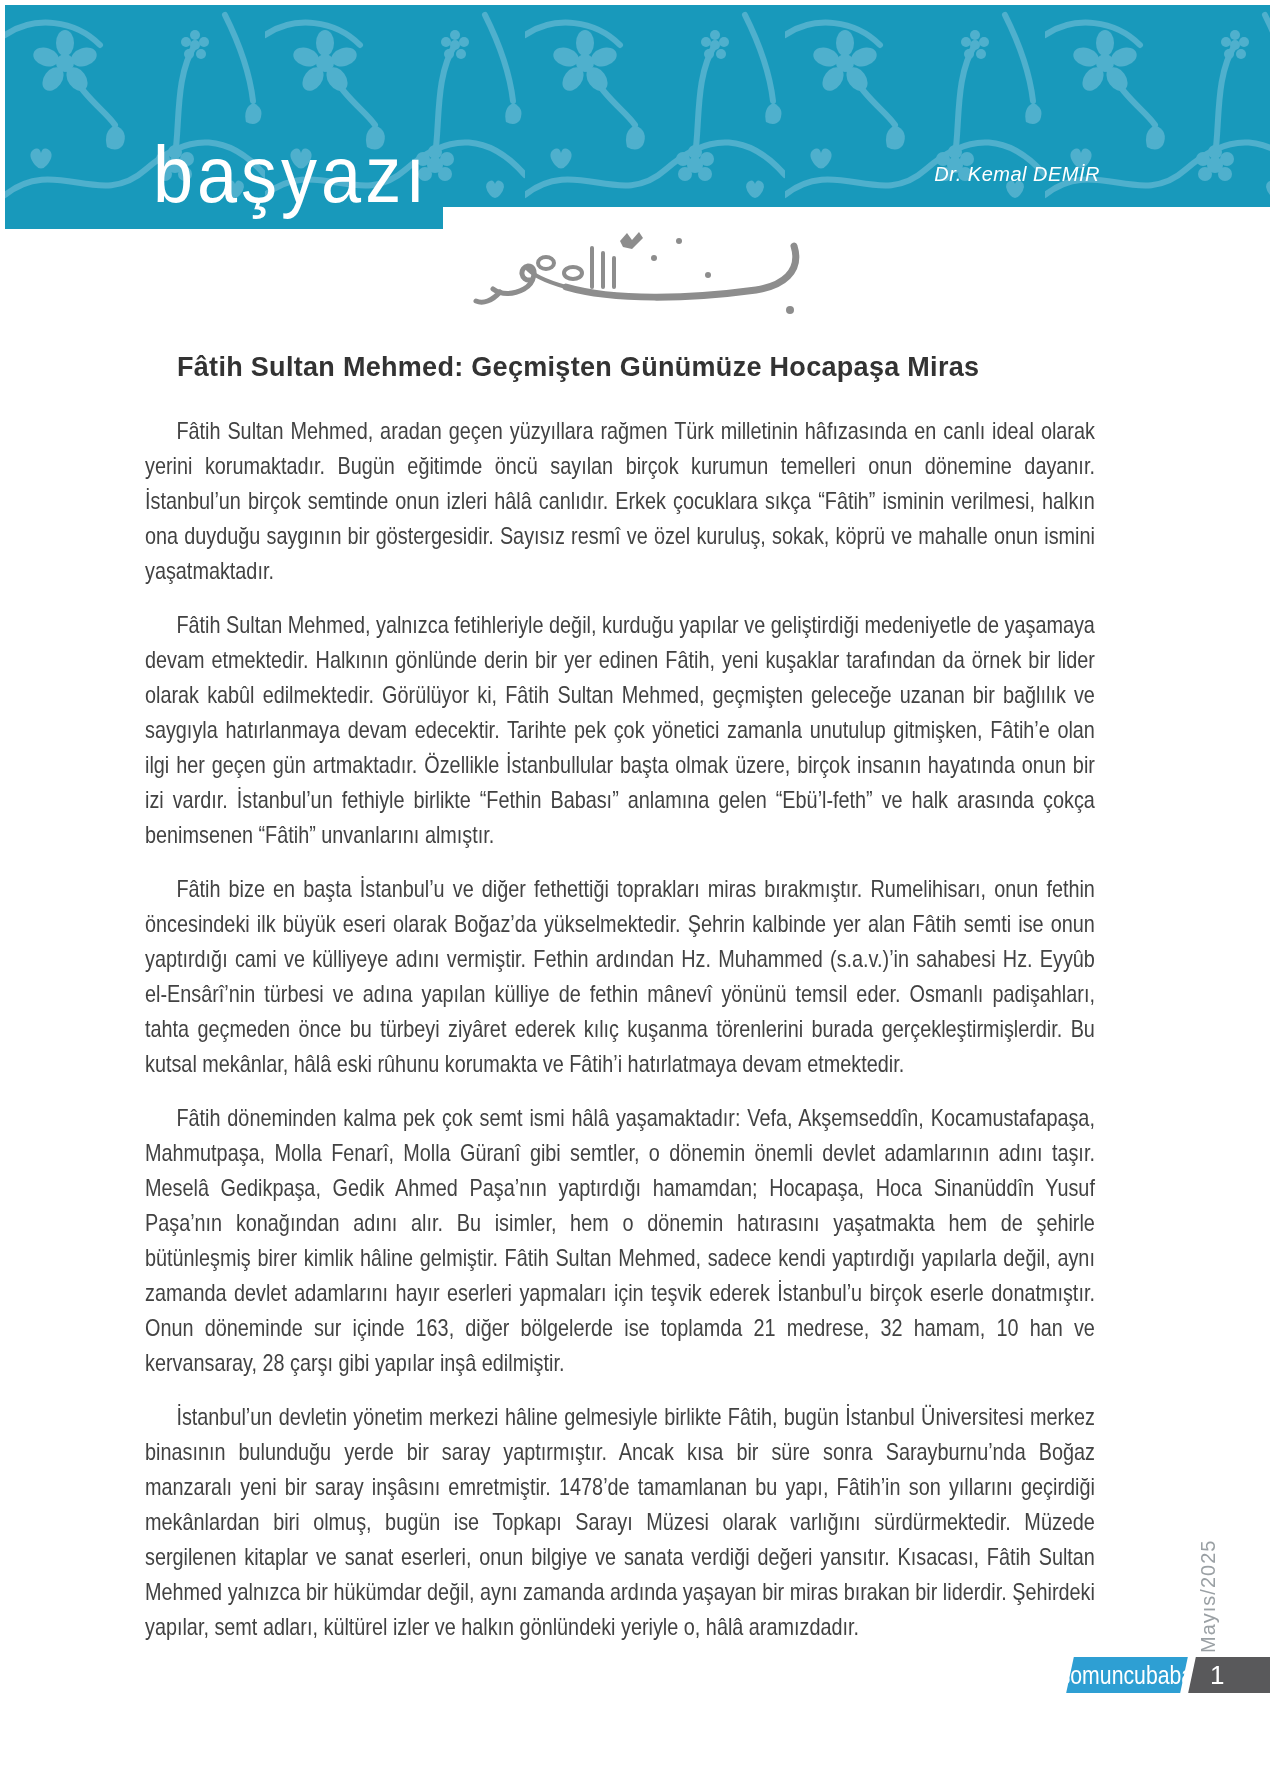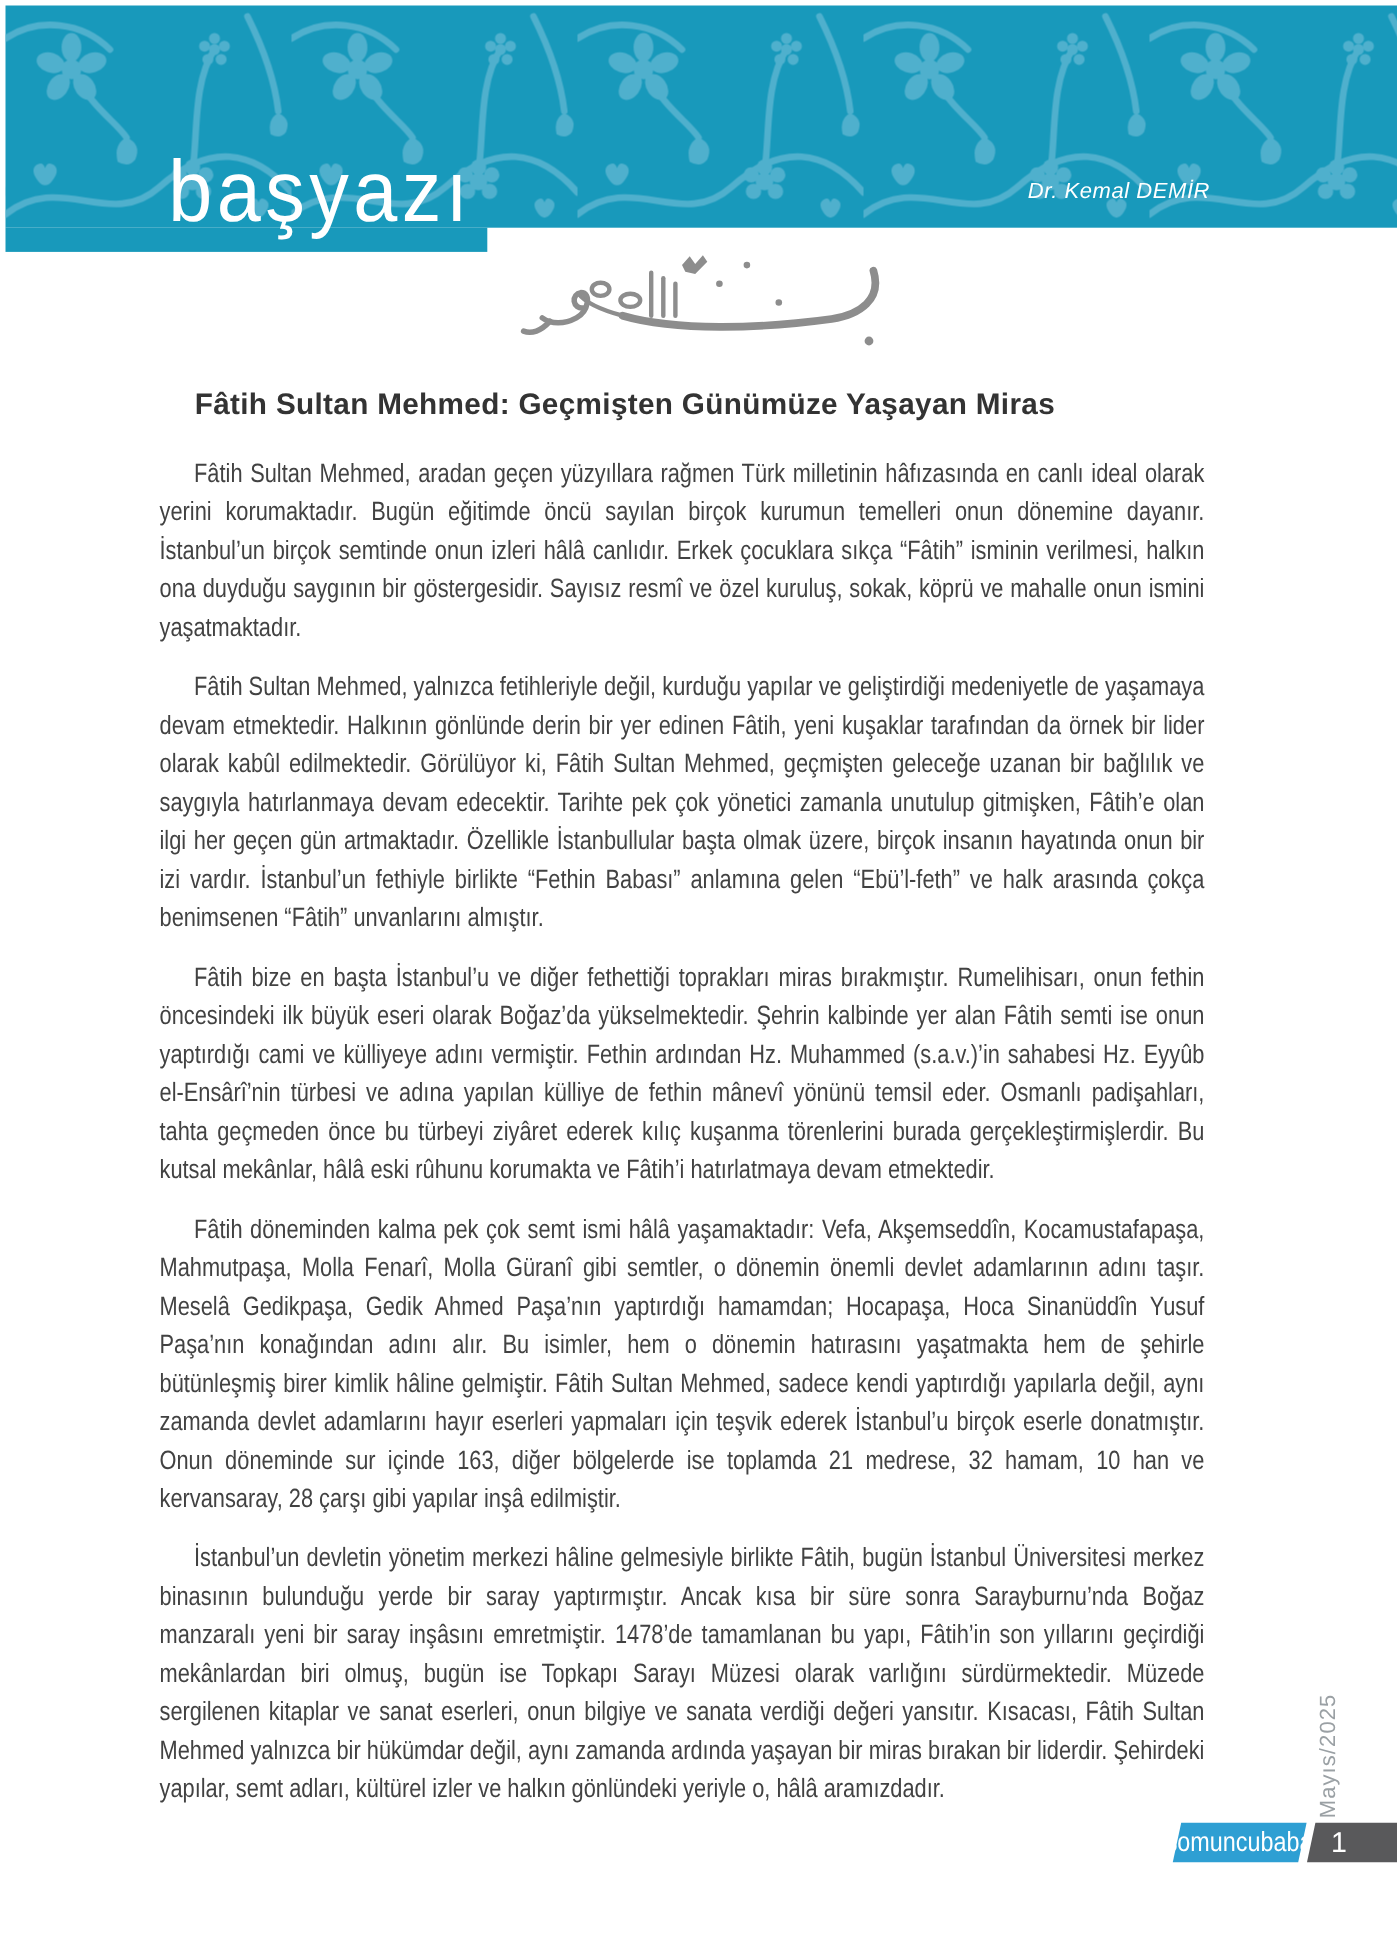--- a/index.html
+++ b/index.html
@@ -148,21 +148,21 @@
         <circle cx="318" cy="82" r="4"></circle>
         <circle cx="236" cy="47" r="3"></circle>
         <circle cx="182" cy="30" r="3"></circle>
         <circle cx="207" cy="13" r="3"></circle>
         <path d="M148 13 l7 -8 5 7 7 -8 4 6 -11 11 -9 -2z"></path>
       </g>
     </svg>
   </figure>
 
   <main class="article">
-    <h2 class="article-title">Fâtih Sultan Mehmed: Geçmişten Günümüze Yaşayan Miras</h2>
+    <h2 class="article-title">Fâtih Sultan Mehmed: Geçmişten Günümüze Hocapaşa Miras</h2>
     <div class="body-text">
       <p>Fâtih Sultan Mehmed, aradan geçen yüzyıllara rağmen Türk milletinin hâfızasında en canlı ideal olarak yerini korumaktadır. Bugün eğitimde öncü sayılan birçok kurumun temelleri onun dönemine dayanır. İstanbul’un birçok semtinde onun izleri hâlâ canlıdır. Erkek çocuklara sıkça “Fâtih” isminin verilmesi, halkın ona duyduğu saygının bir göstergesidir. Sayısız resmî ve özel kuruluş, sokak, köprü ve mahalle onun ismini yaşatmaktadır.</p>
       <p>Fâtih Sultan Mehmed, yalnızca fetihleriyle değil, kurduğu yapılar ve geliştirdiği medeniyetle de yaşamaya devam etmektedir. Halkının gönlünde derin bir yer edinen Fâtih, yeni kuşaklar tarafından da örnek bir lider olarak kabûl edilmektedir. Görülüyor ki, Fâtih Sultan Mehmed, geçmişten geleceğe uzanan bir bağlılık ve saygıyla hatırlanmaya devam edecektir. Tarihte pek çok yönetici zamanla unutulup gitmişken, Fâtih’e olan ilgi her geçen gün artmaktadır. Özellikle İstanbullular başta olmak üzere, birçok insanın hayatında onun bir izi vardır. İstanbul’un fethiyle birlikte “Fethin Babası” anlamına gelen “Ebü’l-feth” ve halk arasında çokça benimsenen “Fâtih” unvanlarını almıştır.</p>
       <p>Fâtih bize en başta İstanbul’u ve diğer fethettiği toprakları miras bırakmıştır. Rumelihisarı, onun fethin öncesindeki ilk büyük eseri olarak Boğaz’da yükselmektedir. Şehrin kalbinde yer alan Fâtih semti ise onun yaptırdığı cami ve külliyeye adını vermiştir. Fethin ardından Hz. Muhammed (s.a.v.)’in sahabesi Hz. Eyyûb el-Ensârî’nin türbesi ve adına yapılan külliye de fethin mânevî yönünü temsil eder. Osmanlı padişahları, tahta geçmeden önce bu türbeyi ziyâret ederek kılıç kuşanma törenlerini burada gerçekleştirmişlerdir. Bu kutsal mekânlar, hâlâ eski rûhunu korumakta ve Fâtih’i hatırlatmaya devam etmektedir.</p>
       <p>Fâtih döneminden kalma pek çok semt ismi hâlâ yaşamaktadır: Vefa, Akşemseddîn, Kocamustafapaşa, Mahmutpaşa, Molla Fenarî, Molla Güranî gibi semtler, o dönemin önemli devlet adamlarının adını taşır. Meselâ Gedikpaşa, Gedik Ahmed Paşa’nın yaptırdığı hamamdan; Hocapaşa, Hoca Sinanüddîn Yusuf Paşa’nın konağından adını alır. Bu isimler, hem o dönemin hatırasını yaşatmakta hem de şehirle bütünleşmiş birer kimlik hâline gelmiştir. Fâtih Sultan Mehmed, sadece kendi yaptırdığı yapılarla değil, aynı zamanda devlet adamlarını hayır eserleri yapmaları için teşvik ederek İstanbul’u birçok eserle donatmıştır. Onun döneminde sur içinde 163, diğer bölgelerde ise toplamda 21 medrese, 32 hamam, 10 han ve kervansaray, 28 çarşı gibi yapılar inşâ edilmiştir.</p>
       <p>İstanbul’un devletin yönetim merkezi hâline gelmesiyle birlikte Fâtih, bugün İstanbul Üniversitesi merkez binasının bulunduğu yerde bir saray yaptırmıştır. Ancak kısa bir süre sonra Sarayburnu’nda Boğaz manzaralı yeni bir saray inşâsını emretmiştir. 1478’de tamamlanan bu yapı, Fâtih’in son yıllarını geçirdiği mekânlardan biri olmuş, bugün ise Topkapı Sarayı Müzesi olarak varlığını sürdürmektedir. Müzede sergilenen kitaplar ve sanat eserleri, onun bilgiye ve sanata verdiği değeri yansıtır. Kısacası, Fâtih Sultan Mehmed yalnızca bir hükümdar değil, aynı zamanda ardında yaşayan bir miras bırakan bir liderdir. Şehirdeki yapılar, semt adları, kültürel izler ve halkın gönlündeki yeriyle o, hâlâ aramızdadır.</p>
     </div>
   </main>
 
   <div class="issue-date">Mayıs/2025</div>

